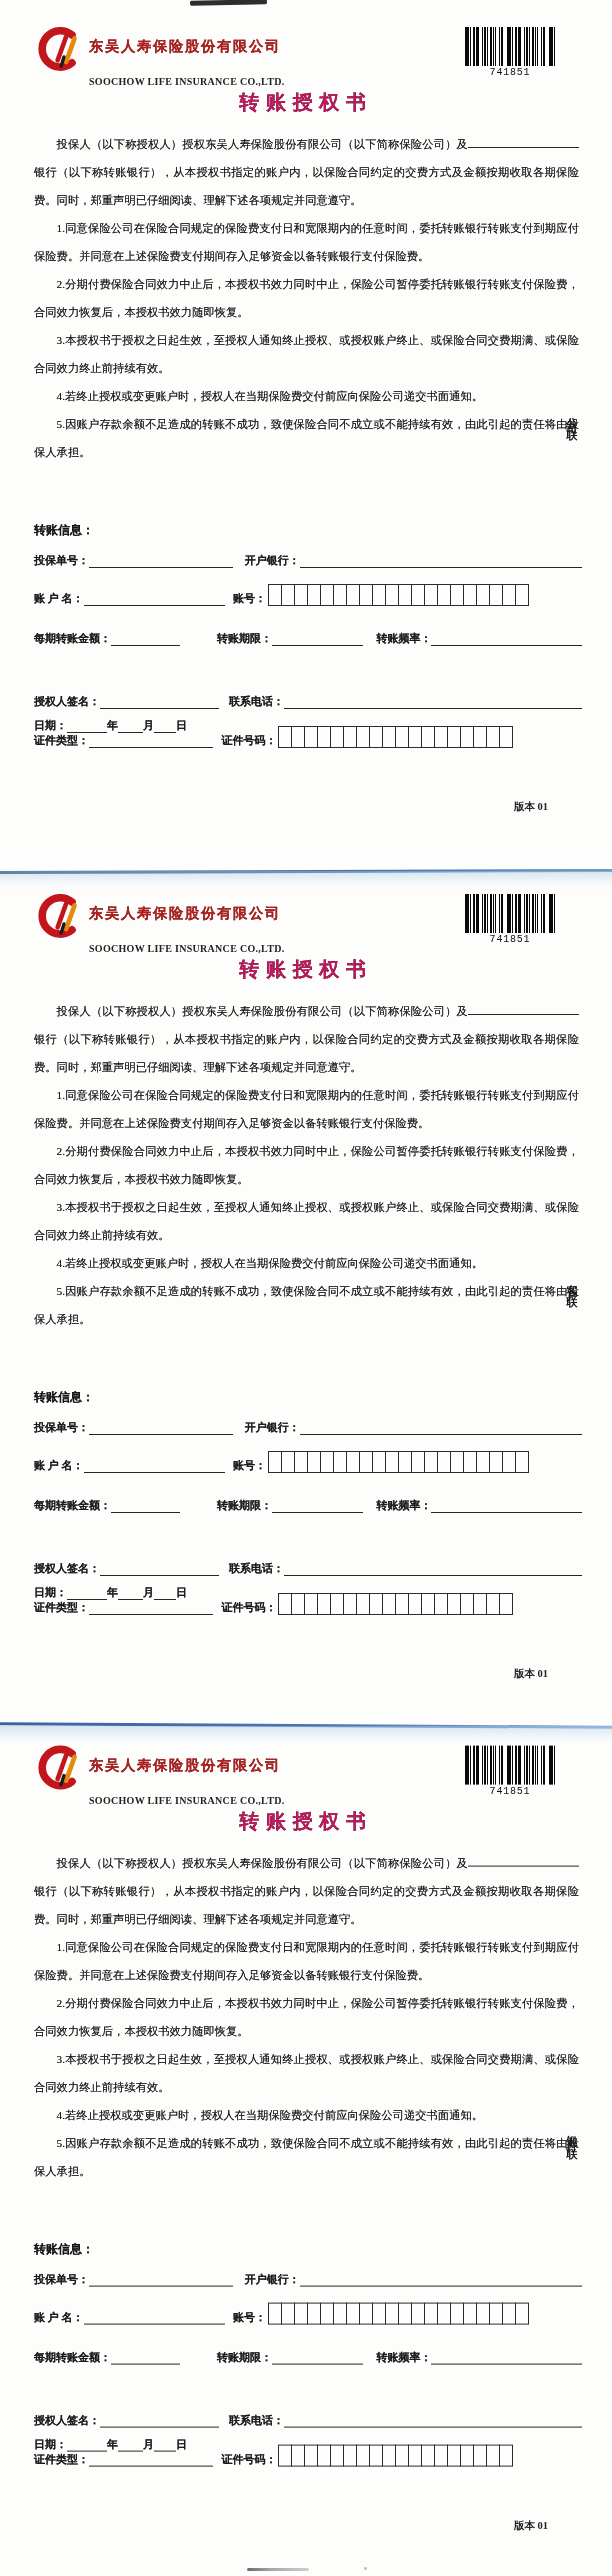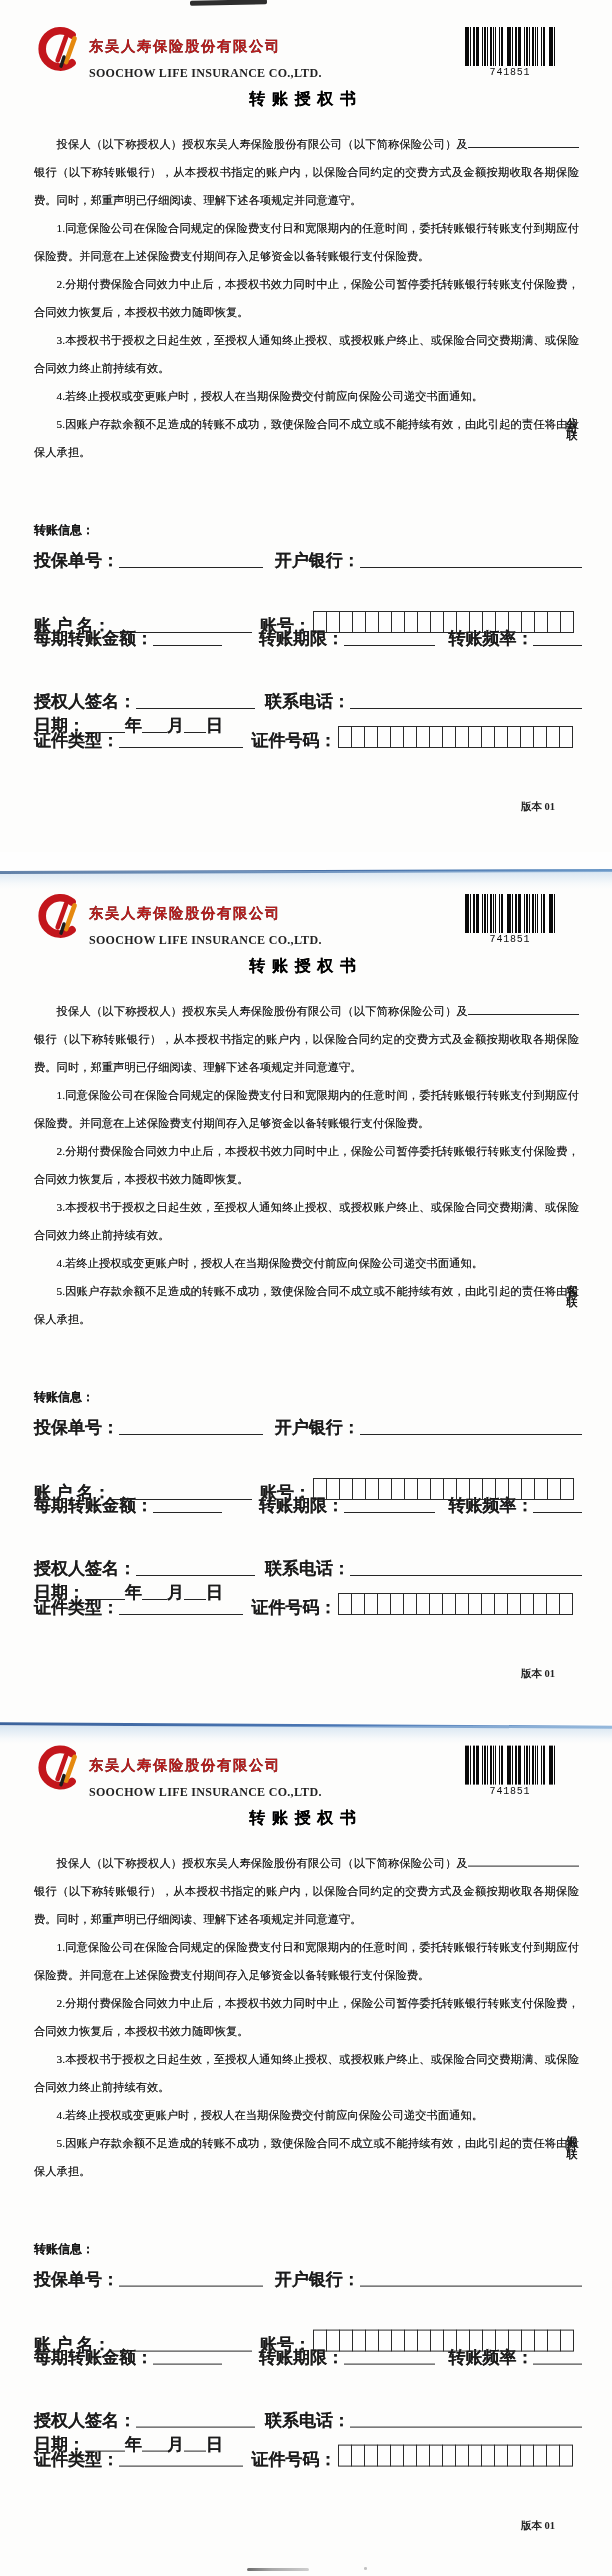--- a/index.html
+++ b/index.html
@@ -11,63 +11,63 @@
   }
   #pages{position:absolute;inset:0;}
   .form-page{position:absolute;left:0;width:612px;height:852px;background:#fdfdfc;}
   .content{position:absolute;inset:0;}
 
   
   .logo{position:absolute;left:34px;top:23.5px;width:49px;height:49px;}
   .company-names{position:absolute;left:89px;top:37px;width:268px;}
   .company-cn{font-size:14.3px;font-weight:900;letter-spacing:1.7px;color:#b91c1c;
     text-shadow:0 0 0.5px #333;}
-  .company-en{font-size:12px;font-weight:700;letter-spacing:0.3px;margin-top:10px;color:#222;}
+  .company-en{font-size:10px;font-weight:700;letter-spacing:0.3px;margin-top:20px;color:#222;}
   .barcode{position:absolute;left:464px;top:27px;width:92px;text-align:center;}
   .barcode-stripes{height:39px;width:91px;margin:0 auto;
     background:
       repeating-linear-gradient(90deg,#090909 0 1.7px,#fff 1.7px 2.5px,#090909 2.5px 4.2px,#fff 4.2px 5px,#090909 5px 5.9px,#fff 5.9px 8.4px),
       #fff;}
   .barcode-number{font-family:"Liberation Mono", monospace;font-size:10px;color:#111;
     letter-spacing:0.8px;margin-top:0.8px;}
 
   .doc-title{position:absolute;left:0;right:0;top:89px;text-align:center;
-    font-size:16px;font-weight:900;letter-spacing:6.7px;color:#000000;text-shadow:0 0 0.5px #222;}
+    font-size:20px;font-weight:900;letter-spacing:6.7px;color:#be185d;text-shadow:0 0 0.5px #222;}
 
   
   .body-text{position:absolute;left:34px;width:545px;top:130px;}
   .para{margin:0;font-size:11.3px;line-height:28px;text-align:justify;
     text-indent:2em;color:#1c1c1c;text-shadow:0 0 0.3px #555;}
   .blank{display:inline-block;border-bottom:1.3px solid #262626;height:12.6px;vertical-align:baseline;}
   .intro-blank{width:111px;}
 
   .copy-label{position:absolute;left:564px;top:408px;
     writing-mode:vertical-rl;text-orientation:upright;
     font-size:11.3px;font-weight:700;letter-spacing:5.9px;color:#1a1a1a;}
 
   
   .transfer-heading{position:absolute;left:34px;top:522px;font-size:12px;font-weight:800;
     color:#161616;text-shadow:0 0 0.3px #444;}
   .row{position:absolute;left:34px;right:30px;display:flex;align-items:flex-end;}
-  .row .lbl{font-size:17px;font-weight:700;color:#1b1b1b;white-space:nowrap;
+  .row .lbl{font-size:11px;font-weight:700;color:#1b1b1b;white-space:nowrap;
     text-shadow:0 0 0.3px #555;line-height:15px;}
-  .r1{top:553px;} .r2{top:611px;} .r3{top:631px;justify-content:center;} .r4{top:694px;} .r5{top:726px;} .r6{top:718px;}
+  .r1{top:553px;} .r2{top:584px;} .r3{top:631px;justify-content:center;} .r4{top:694px;} .r5{top:726px;} .r6{top:718px;}
   .b-policy{width:144px;margin-right:11.7px;}
   .b-bank{flex:1;}
   .b-acctname{width:141px;margin-right:8.4px;}
   .b-amount{width:69px;margin-right:37px;}
   .b-term{width:91px;margin-right:13.4px;}
   .b-freq{flex:1;}
   .b-sign{width:119px;margin-right:10px;}
   .b-phone{flex:1;}
   .b-idtype{width:124px;margin-right:8.4px;}
   .b-year{width:40px;} .b-month{width:25px;} .b-day{width:22px;}
   .boxes{display:flex;margin-left:1.7px;}
   .box{width:14.3px;height:22px;border:1.3px solid #2b2b2b;margin-right:-1.3px;box-sizing:border-box;background:rgba(255,255,255,.6);}
-  .version{position:absolute;right:57px;top:800px;font-size:10.5px;font-weight:700;color:#222;}
+  .version{position:absolute;right:64px;top:800px;font-size:10.5px;font-weight:700;color:#222;}
 
   
   .artifact-top{position:absolute;left:190px;top:0;width:77px;height:5px;background:#2e2e2e;
     transform:rotate(-1.2deg);border-radius:1.7px;}
   .sep-line{position:absolute;left:-3.4px;width:621px;height:2.5px;}
   .sep-1{top:870px;background:linear-gradient(90deg,#2f4f7d,#4a74ab 60%,#6d9ac9);transform:rotate(-0.18deg);}
   .sep-2{top:1724px;background:linear-gradient(90deg,#3c639c,#4a76b4 55%,#86aed6);transform:rotate(0.32deg);}
   .sep-band{position:absolute;left:0;width:612px;height:18.4px;
     background:linear-gradient(180deg,rgba(170,200,228,.45),rgba(200,222,240,.12) 70%,rgba(255,255,255,0));}
   .band-1{top:871px;} .band-2{top:1726px;}

